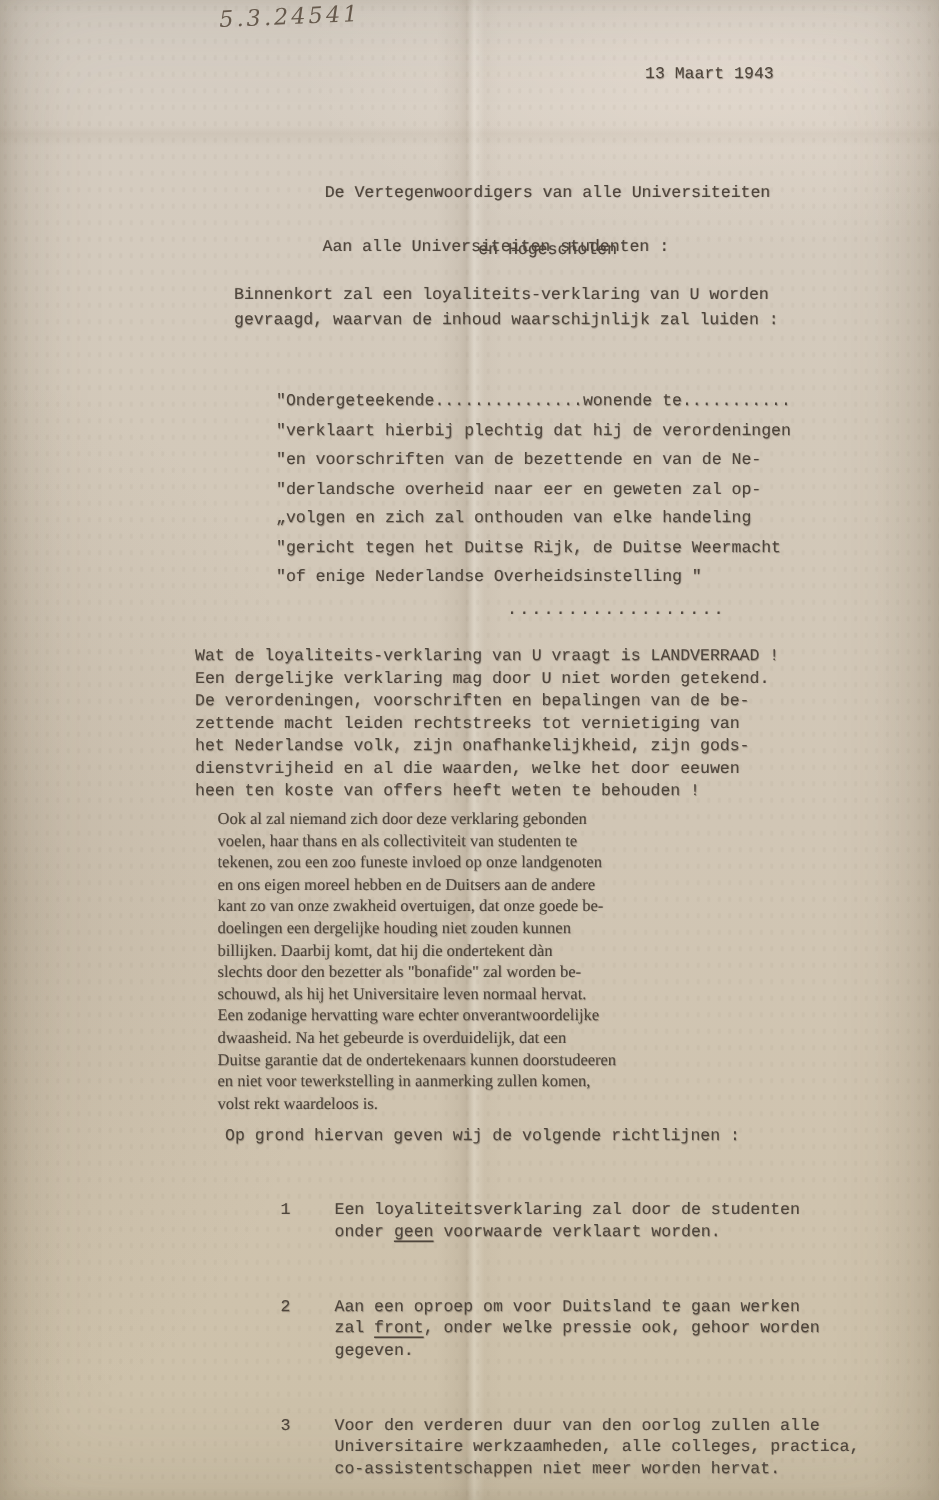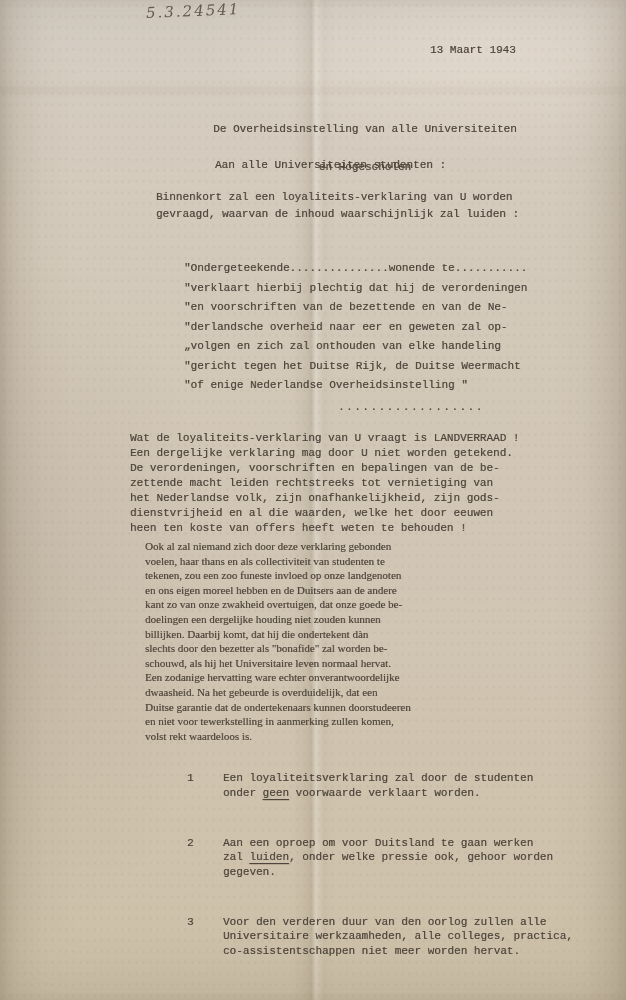--- a/index.html
+++ b/index.html
@@ -60,21 +60,21 @@
 <body>
 
 <div class="paper">
   <div class="grain"></div>
 
   <div class="handwriting">5.3.24541</div>
 
   <div class="tw date-line">13 Maart 1943</div>
 
   <div class="tw heading-block">
-    <div>De Overheidsinstelling van alle Universiteiten</div>
+    <div>De Vertegenwoordigers van alle Universiteiten</div>
     <div>en Hogescholen</div>
   </div>
 
   <div class="tw salutation-line">Aan alle Universiteiten studenten :</div>
 
   <div class="tw intro-block">Binnenkort zal een loyaliteits-verklaring van U worden
 gevraagd, waarvan de inhoud waarschijnlijk zal luiden :</div>
 
   <div class="tw quote-block">"Ondergeteekende...............wonende te...........
 "verklaart hierbij plechtig dat hij de verordeningen
@@ -103,31 +103,32 @@
 billijken. Daarbij komt, dat hij die ondertekent dàn
 slechts door den bezetter als "bonafide" zal worden be-
 schouwd, als hij het Universitaire leven normaal hervat.
 Een zodanige hervatting ware echter onverantwoordelijke
 dwaasheid. Na het gebeurde is overduidelijk, dat een
 Duitse garantie dat de ondertekenaars kunnen doorstudeeren
 en niet  voor tewerkstelling in aanmerking zullen komen,
 volst rekt waardeloos is.</div>
 
   <div class="tw directives">
+    <div>Op grond hiervan geven wij de volgende richtlijnen :</div>
 
     <div class="item">
       <span class="num">1</span>
       <span><span>Een loyaliteitsverklaring zal door de studenten
 onder </span><span class="u">geen</span><span> voorwaarde verklaart worden.</span></span>
     </div>
 
     <div class="item">
       <span class="num">2</span>
       <span><span>Aan een oproep om voor Duitsland te gaan werken
-zal </span><span class="u">luiden</span><span>, onder welke pressie ook, gehoor worden
+zal </span><span class="u">front</span><span>, onder welke pressie ook, gehoor worden
 gegeven.</span></span>
     </div>
 
     <div class="item">
       <span class="num">3</span>
       <span><span>Voor den verderen duur van den oorlog zullen alle
 Universitaire werkzaamheden, alle colleges, practica,
 co-assistentschappen niet meer worden hervat.</span><span class="u"></span><span></span></span>
     </div>
   </div>

